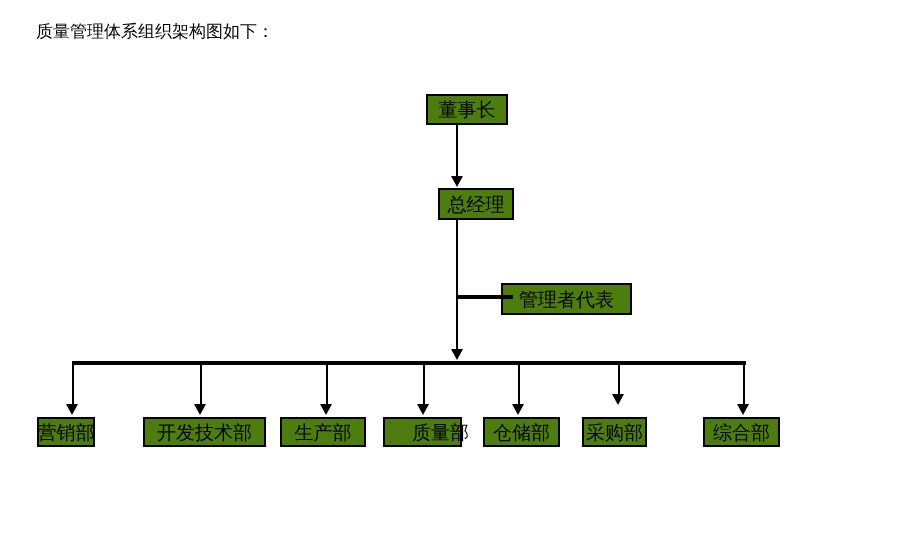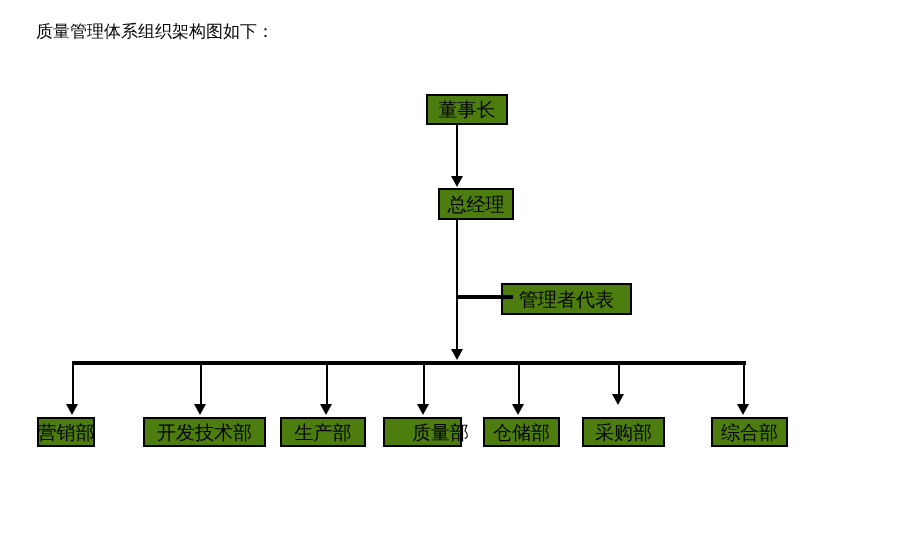--- a/index.html
+++ b/index.html
@@ -55,22 +55,22 @@
   
   .box-chairman   { left: 426px; top: 94px;  width: 82px;  height: 31px; }
   .box-gm         { left: 438px; top: 188px; width: 76px;  height: 32px; }
   .box-rep        { left: 501px; top: 283px; width: 131px; height: 32px; }
   .box-dept       { top: 417px; height: 30px; }
   .box-dept-0 { left: 37px;  width: 58px;  }
   .box-dept-1 { left: 135px; width: 123px; margin-left: 8px; }
   .box-dept-2 { left: 280px; width: 86px;  }
   .box-dept-3 { left: 383px; width: 79px; padding-left: 36px;  }
   .box-dept-4 { left: 483px; width: 77px;  }
-  .box-dept-5 { left: 582px; width: 83px;  }
-  .box-dept-6 { left: 703px; width: 77px; margin-left: 8px;  }
+  .box-dept-5 { left: 582px; width: 65px;  }
+  .box-dept-6 { left: 703px; width: 77px;  }
 </style>
 </head>
 <body>
 
 <div id="canvas">
 
   <div class="doc-title">质量管理体系组织架构图如下：</div>
 
   <div>
 

